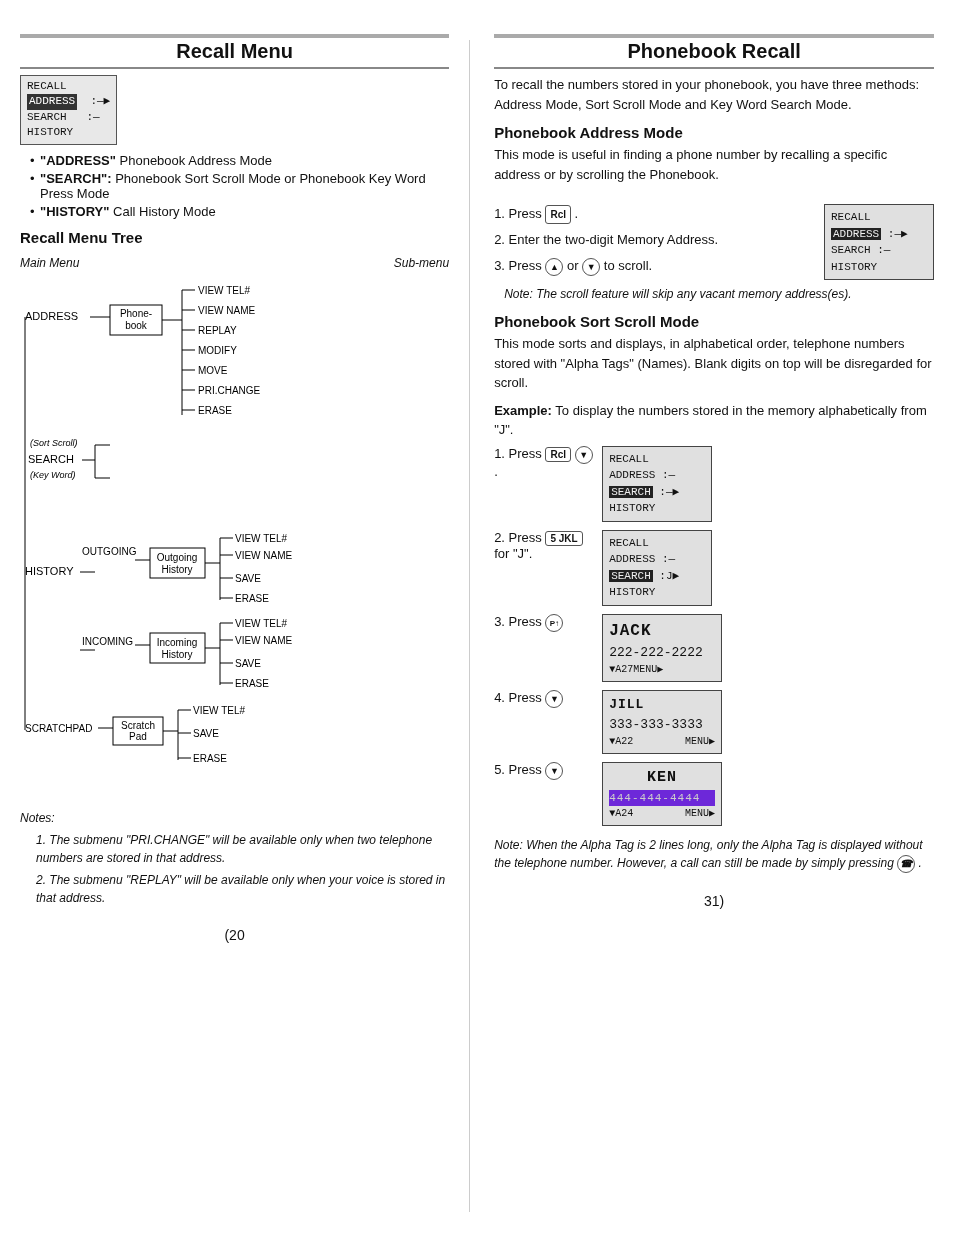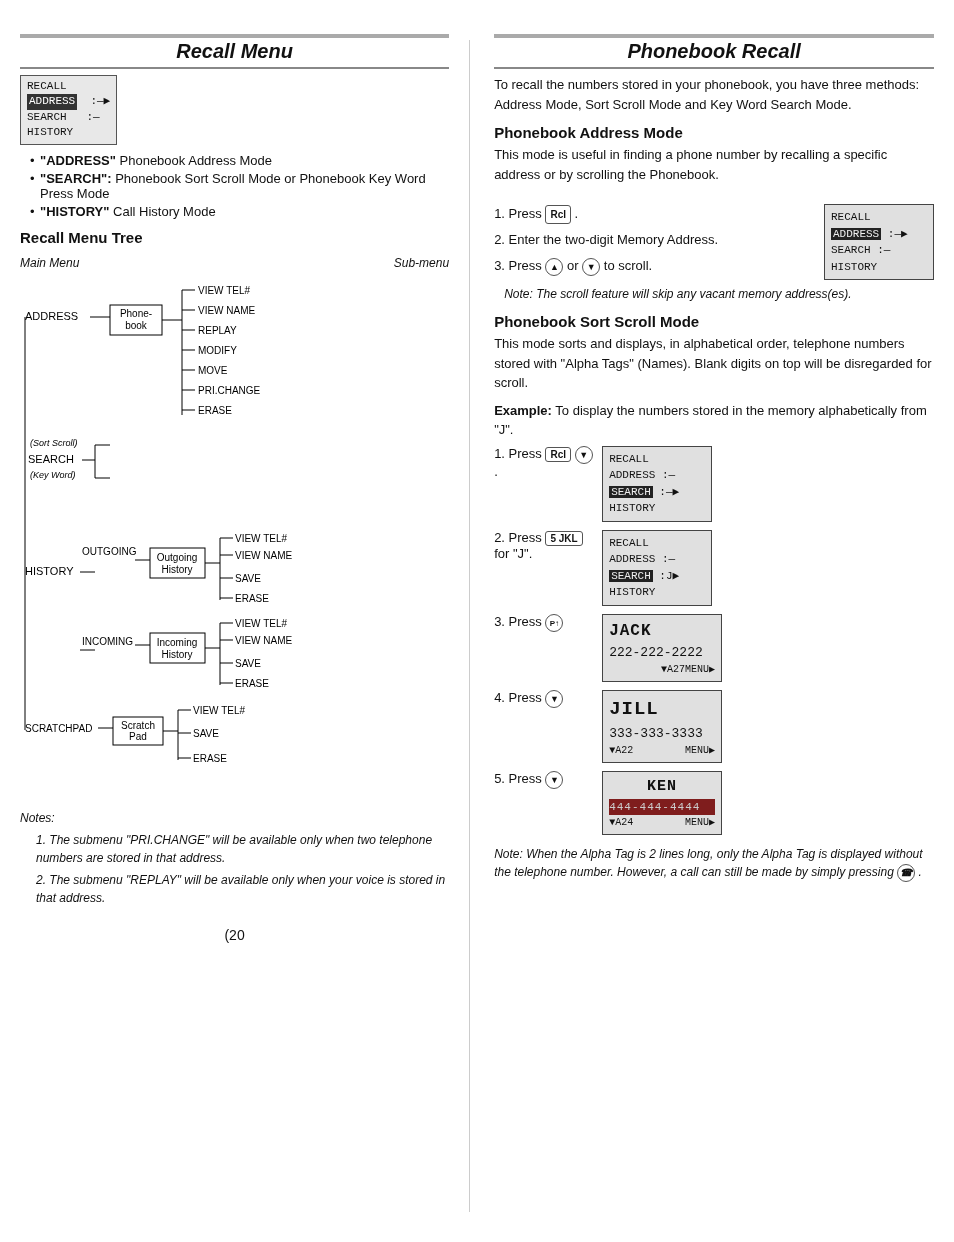--- a/index.html
+++ b/index.html
@@ -28,21 +28,20 @@
       padding-left: 24px;
     }
     h2.section-title {
       font-size: 20px;
       font-weight: bold;
       text-align: center;
       margin-bottom: 6px;
       border-bottom: 2px solid #888;
       padding-bottom: 4px;
       position: relative;
-      font-style: italic;
     }
     h2.section-title::before {
       content: '';
       display: block;
       height: 4px;
       background: #aaa;
       position: absolute;
       top: -6px;
       left: 0;
       right: 0;
@@ -363,50 +362,53 @@
           <div><span class="inv">SEARCH</span>   :J▶</div>
           <div>HISTORY</div>
         </div>
       </div>
 
       <div class="ex-step-row">
         <div class="ex-step-label">3. Press <span class="btn-circle" style="font-size:8px;">P↑</span></div>
         <div class="lcd-display" style="min-width:120px;">
           <div class="bold-row" style="font-size:16px; font-weight:bold;">JACK</div>
           <div class="normal-row" style="font-size:13px;">222-222-2222</div>
-          <div class="small-row" style="display:flex; justify-content:flex-end;">
+          <div class="small-row" style="display:flex; justify-content:flex-start;">
               <span>▼A27</span>
               <span>MENU▶</span>
             </div>
         </div>
       </div>
 
       <div class="ex-step-row">
         <div class="ex-step-label">4. Press <span class="btn-circle">▼</span></div>
         <div class="lcd-display" style="min-width:120px;">
-          <div class="bold-row" style="font-size:19px; font-weight:bold;">JILL</div>
+          <div class="bold-row" style="font-size:13px; font-weight:bold;">JILL</div>
           <div class="normal-row" style="font-size:13px;">333-333-3333</div>
           <div class="small-row" style="display:flex; justify-content:space-between;">
               <span>▼A22</span>
               <span>MENU▶</span>
             </div>
         </div>
       </div>
 
       <div class="ex-step-row">
         <div class="ex-step-label">5. Press <span class="btn-circle">▼</span></div>
         <div class="lcd-display" style="min-width:120px;">
           <div class="bold-row" style="font-size:15px; font-weight:bold;text-align:center;">KEN</div>
-          <div style="font-size:11px; background:#7f1d1d; color:#ccc; letter-spacing:1px;">444-444-4444</div>
+          <div style="font-size:11px; background:#6d28d9; color:#ccc; letter-spacing:1px;">444-444-4444</div>
           <div class="small-row" style="display:flex; justify-content:space-between;">
               <span>▼A24</span>
               <span>MENU▶</span>
             </div>
         </div>
       </div>
     </div>
 
     <p class="bottom-note">
       <em><span>Note: When the Alpha Tag is 2 lines long, only the Alpha Tag is displayed without the telephone number. However, a call can still be made by simply pressing</span> <span class="btn-circle" style="font-size:10px;">☎</span> .</em>
     </p>
 
+    <div class="page-num">
+      <span>31</span>)
+    </div>
   </div>
 </div>
 
 </body></html>

